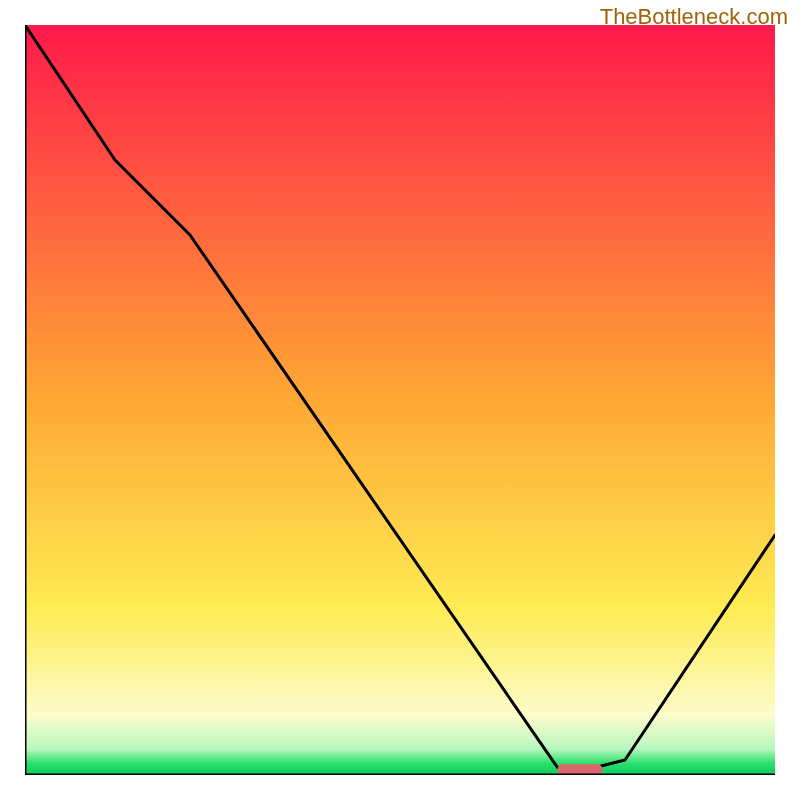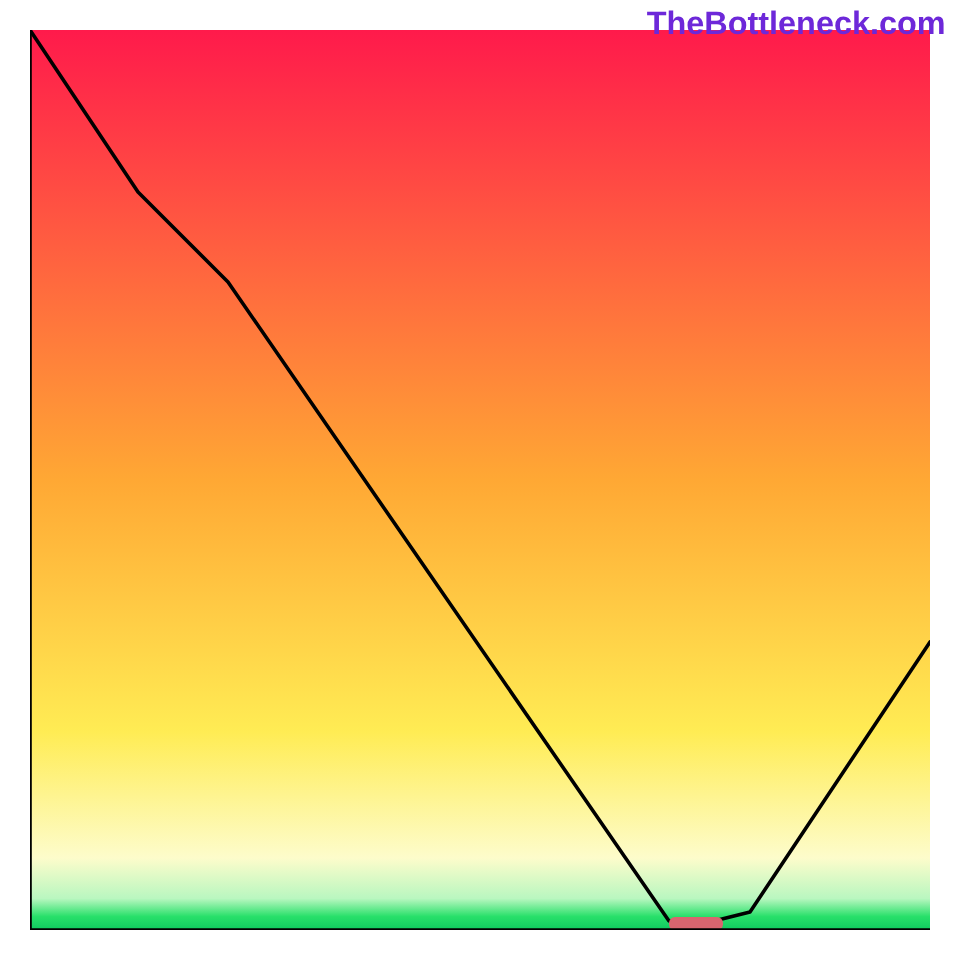--- a/index.html
+++ b/index.html
@@ -13,23 +13,23 @@
   }
   .container {
     position: relative;
     width: 800px;
     height: 800px;
   }
   .watermark {
     position: absolute;
     top: 4px;
     right: 12px;
-    color: #6d28d9;
-    font-size: 27px;
-    font-weight: bold;
+    color: #a16207;
+    font-size: 22px;
+    font-weight: normal;
     z-index: 5;
   }
   .plot-wrap {
     position: absolute;
     left: 25px;
     top: 25px;
     width: 750px;
     height: 750px;
   }
   svg {

